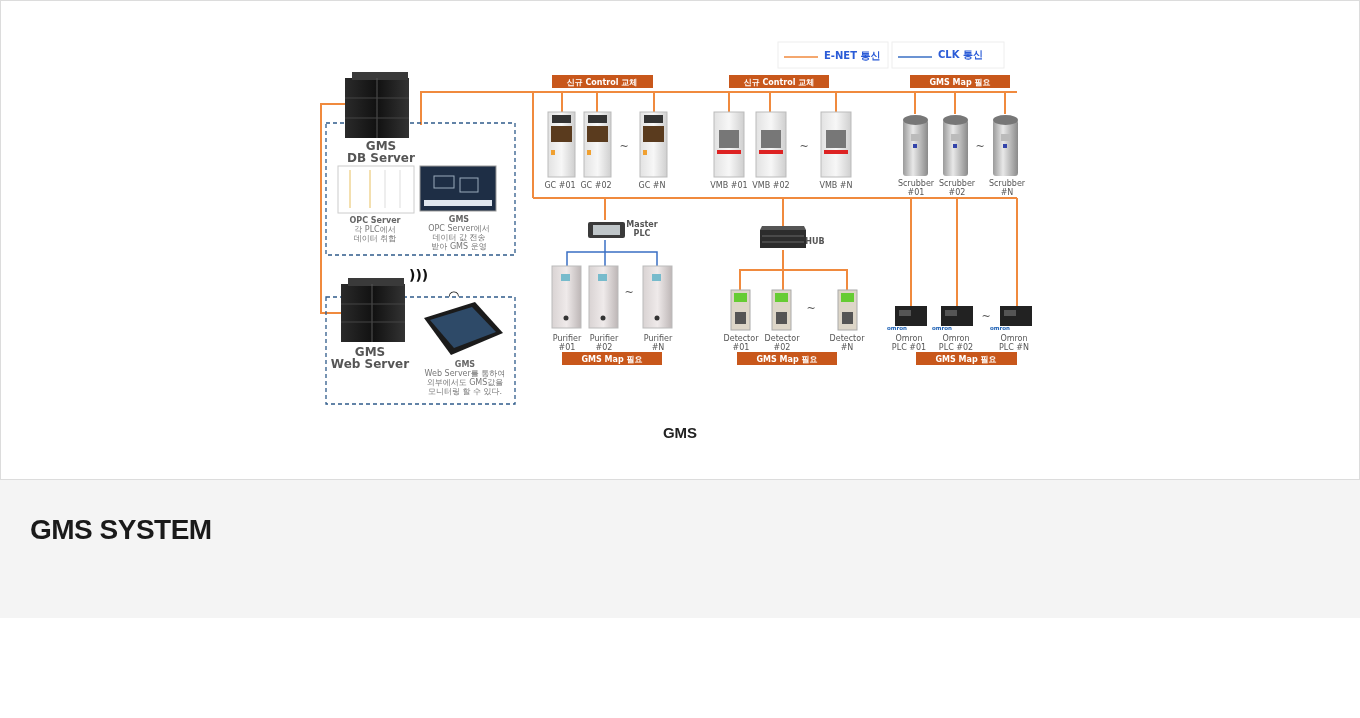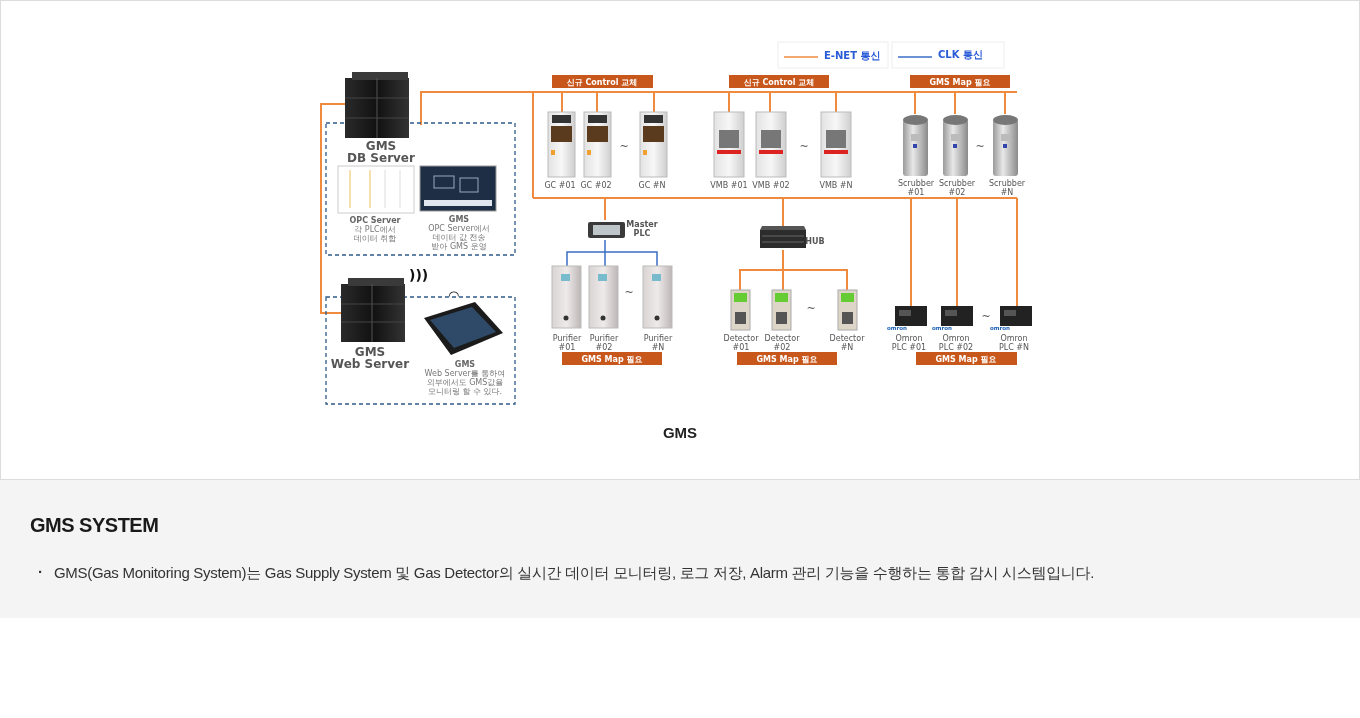--- a/index.html
+++ b/index.html
@@ -1,21 +1,21 @@
 <!DOCTYPE html>
 <html><head>
 <meta charset="utf-8">
 <style>
   html,body{margin:0;padding:0;background:#fff;}
   body{width:1360px;height:718px;position:relative;overflow:hidden;font-family:"Liberation Sans","DejaVu Sans",sans-serif;}
   .figure-box{position:absolute;left:0;top:0;width:1358px;height:478px;border:1px solid #dcdcdc;background:#fff;}
   .diagram{position:absolute;left:0;top:0;width:1360px;height:420px;}
   .caption{position:absolute;left:0;width:1360px;top:424px;text-align:center;font-weight:bold;font-size:15px;color:#222;}
   .desc{position:absolute;left:0;top:480px;width:1360px;height:138px;background:#f4f4f4;}
-  .desc-title{position:absolute;left:30px;top:34px;font-size:20px;font-weight:bold;color:#1a1a1a;letter-spacing:-0.5px;}
+  .desc-title{position:absolute;left:30px;top:34px;font-size:28px;font-weight:bold;color:#1a1a1a;letter-spacing:-0.5px;}
   .desc-list{position:absolute;left:38px;top:84px;margin:0;padding:0;list-style:none;}
   .desc-list li{font-size:15px;color:#333;position:relative;padding-left:16px;letter-spacing:-0.3px;}
   .desc-list li::before{content:"·";position:absolute;left:0;top:-1px;font-weight:bold;}
   svg text{font-family:"DejaVu Sans","Liberation Sans",sans-serif;}
 </style>
 </head>
 <body>
 
 <div class="figure-box"></div>
 
@@ -312,16 +312,13 @@
   <text x="956" y="341" font-size="8" fill="#555" text-anchor="middle">Omron</text>
   <text x="956" y="350" font-size="8" fill="#555" text-anchor="middle">PLC #02</text>
   <text x="1014" y="341" font-size="8" fill="#555" text-anchor="middle">Omron</text>
   <text x="1014" y="350" font-size="8" fill="#555" text-anchor="middle">PLC #N</text>
 </svg>
 
 <div class="caption">GMS</div>
 
 <div class="desc">
   <div class="desc-title">GMS SYSTEM</div>
-  <ul class="desc-list">
-    <li>GMS(Gas Monitoring System)는 Gas Supply System 및 Gas Detector의 실시간 데이터 모니터링, 로그 저장, Alarm 관리 기능을 수행하는 통합 감시 시스템입니다.</li>
-  </ul>
 </div>
 
 </body></html>

